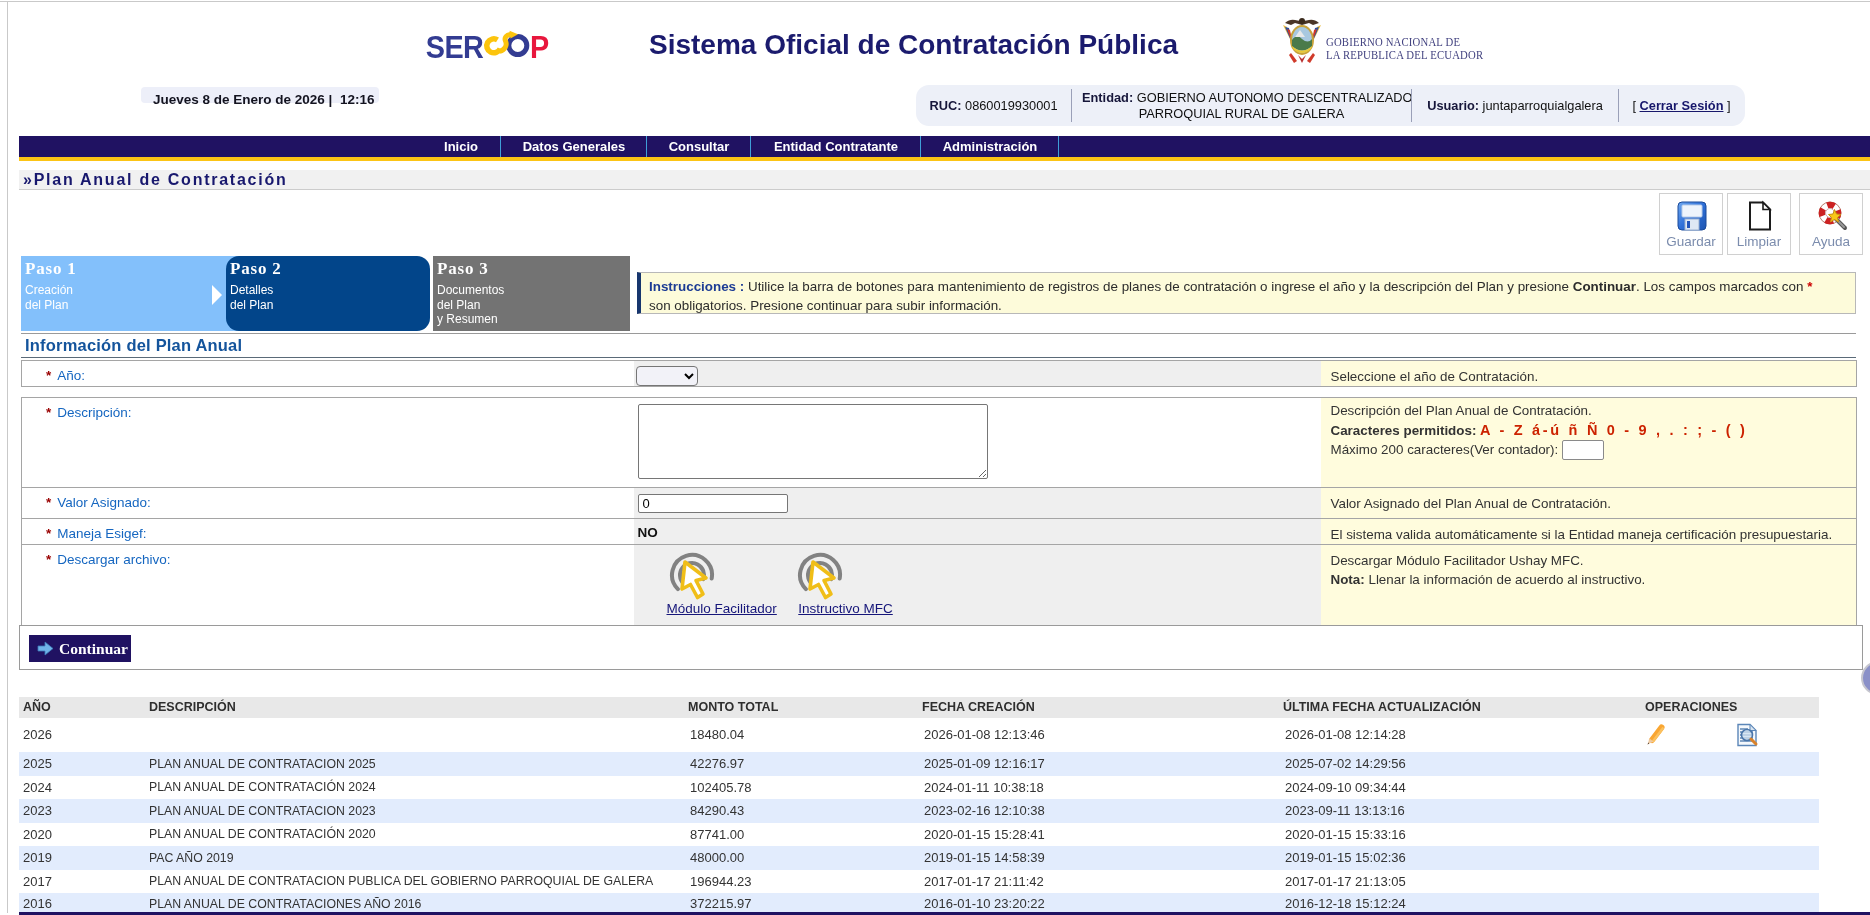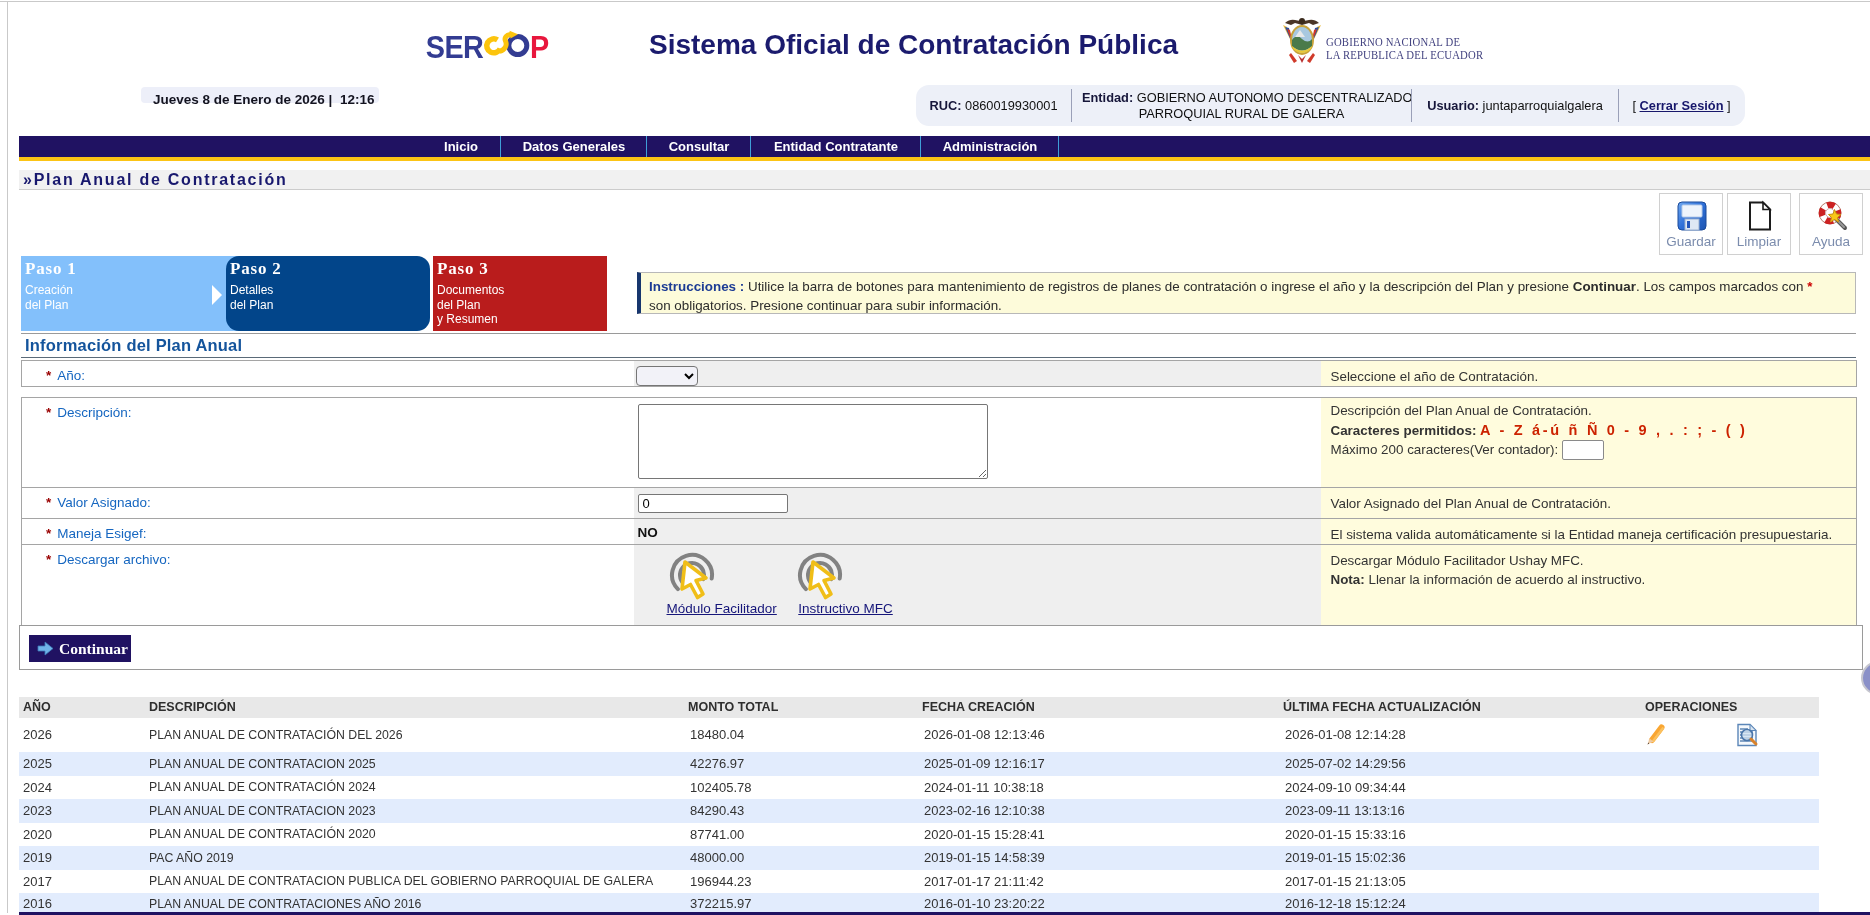--- a/index.html
+++ b/index.html
@@ -46,21 +46,21 @@
 .tbtn .lbl { position:absolute; bottom:5px; width:100%; text-align:center;
   font-size:13.5px; color:#7b8cad; }
 .tbtn svg { position:absolute; top:6px; left:16px; }
 
 
 .paso { position:absolute; top:256px; height:75px; color:#fff; padding:3px 0 0 4px; }
 .paso .p1 { font-size:17px; font-weight:bold; font-family:"Liberation Serif",serif; letter-spacing:0.8px; }
 .paso .p2 { font-size:12px; line-height:14.5px; margin-top:4px; }
 #paso1 { left:21px; width:228px; background:#83c0fb; }
 #paso2 { left:226px; width:204px; background:#02458a;border-radius:13px; }
-#paso3 { left:433px; width:174px; background:#b91c1c; }
+#paso3 { left:433px; width:197px; background:#737373; }
 #paso1arrow { left:212px; top:285px; width:0; height:0;
   border-left:10px solid #fff; border-top:10px solid transparent;
   border-bottom:10px solid transparent; }
 
 
 #instr { left:637px; top:272px; width:1219px; height:42px; background:#fdfbda;
   border:1px solid #b8b8b8; border-left:4px solid #17366e; padding:4px 10px 0 8px;
   font-size:13.4px; color:#2c2c2c; line-height:19px; }
 #instr b.t { color:#1d3c94; }
 
@@ -290,21 +290,20 @@
   <span class="hc" style="left:4px;">AÑO</span>
   <span class="hc" style="left:130px;">DESCRIPCIÓN</span>
   <span class="hc" style="left:669px;">MONTO TOTAL</span>
   <span class="hc" style="left:903px;">FECHA CREACIÓN</span>
   <span class="hc" style="left:1264px;">ÚLTIMA FECHA ACTUALIZACIÓN</span>
   <span class="hc" style="left:1626px;">OPERACIONES</span>
 </div>
 
 <div class="trow" style="top:718px;height:34px;line-height:34px;">
   <span class="c1">2026</span>
-    <span class="c2">PLAN ANUAL DE CONTRATACIÓN DEL 2026</span>
   <span class="c3">18480.04</span>
     <span class="c4">2026-01-08 12:13:46</span>
   <span class="c5">2026-01-08 12:14:28</span>
   <svg width="23" height="23" style="position:absolute;left:1626px;top:6px;" id="icopencil" viewBox="0 0 23 23">
 <path d="M7,16 L16.5,3.5" stroke="#f9a632" stroke-width="6" stroke-linecap="round"></path>
 <path d="M7,16 L16.5,3.5" stroke="#fbc15e" stroke-width="2.5" stroke-linecap="round" transform="translate(1.2,0.9)"></path>
 <path d="M4.5,14.5 L8.5,17.5 L2.5,20.5 Z" fill="#edc9a3"></path>
 <path d="M2.5,20.5 L4.2,19.6 L3.4,18.6 Z" fill="#4a3a2a"></path>
 </svg>
   <svg width="24" height="24" style="position:absolute;left:1716px;top:5px;" id="icoview" viewBox="0 0 24 24">
@@ -354,21 +353,21 @@
     <span class="c2">PAC AÑO 2019</span>
   <span class="c3">48000.00</span>
     <span class="c4">2019-01-15 14:58:39</span>
     <span class="c5">2019-01-15 15:02:36</span>
 </div>
 <div class="trow" style="top:870px;height:23px;line-height:23px;">
   <span class="c1">2017</span>
     <span class="c2">PLAN ANUAL DE CONTRATACION PUBLICA DEL GOBIERNO PARROQUIAL DE GALERA</span>
   <span class="c3">196944.23</span>
     <span class="c4">2017-01-17 21:11:42</span>
-    <span class="c5">2017-01-15 21:13:05</span>
+    <span class="c5">2017-01-17 21:13:05</span>
 </div>
 <div class="trow blue" style="top:893px;height:22px;line-height:22px;">
   <span class="c1">2016</span>
     <span class="c2">PLAN ANUAL DE CONTRATACIONES AÑO 2016</span>
   <span class="c3">372215.97</span>
     <span class="c4">2016-01-10 23:20:22</span>
     <span class="c5">2016-12-18 15:12:24</span>
 </div>
 
 <div class="abs" id="fab"></div>

